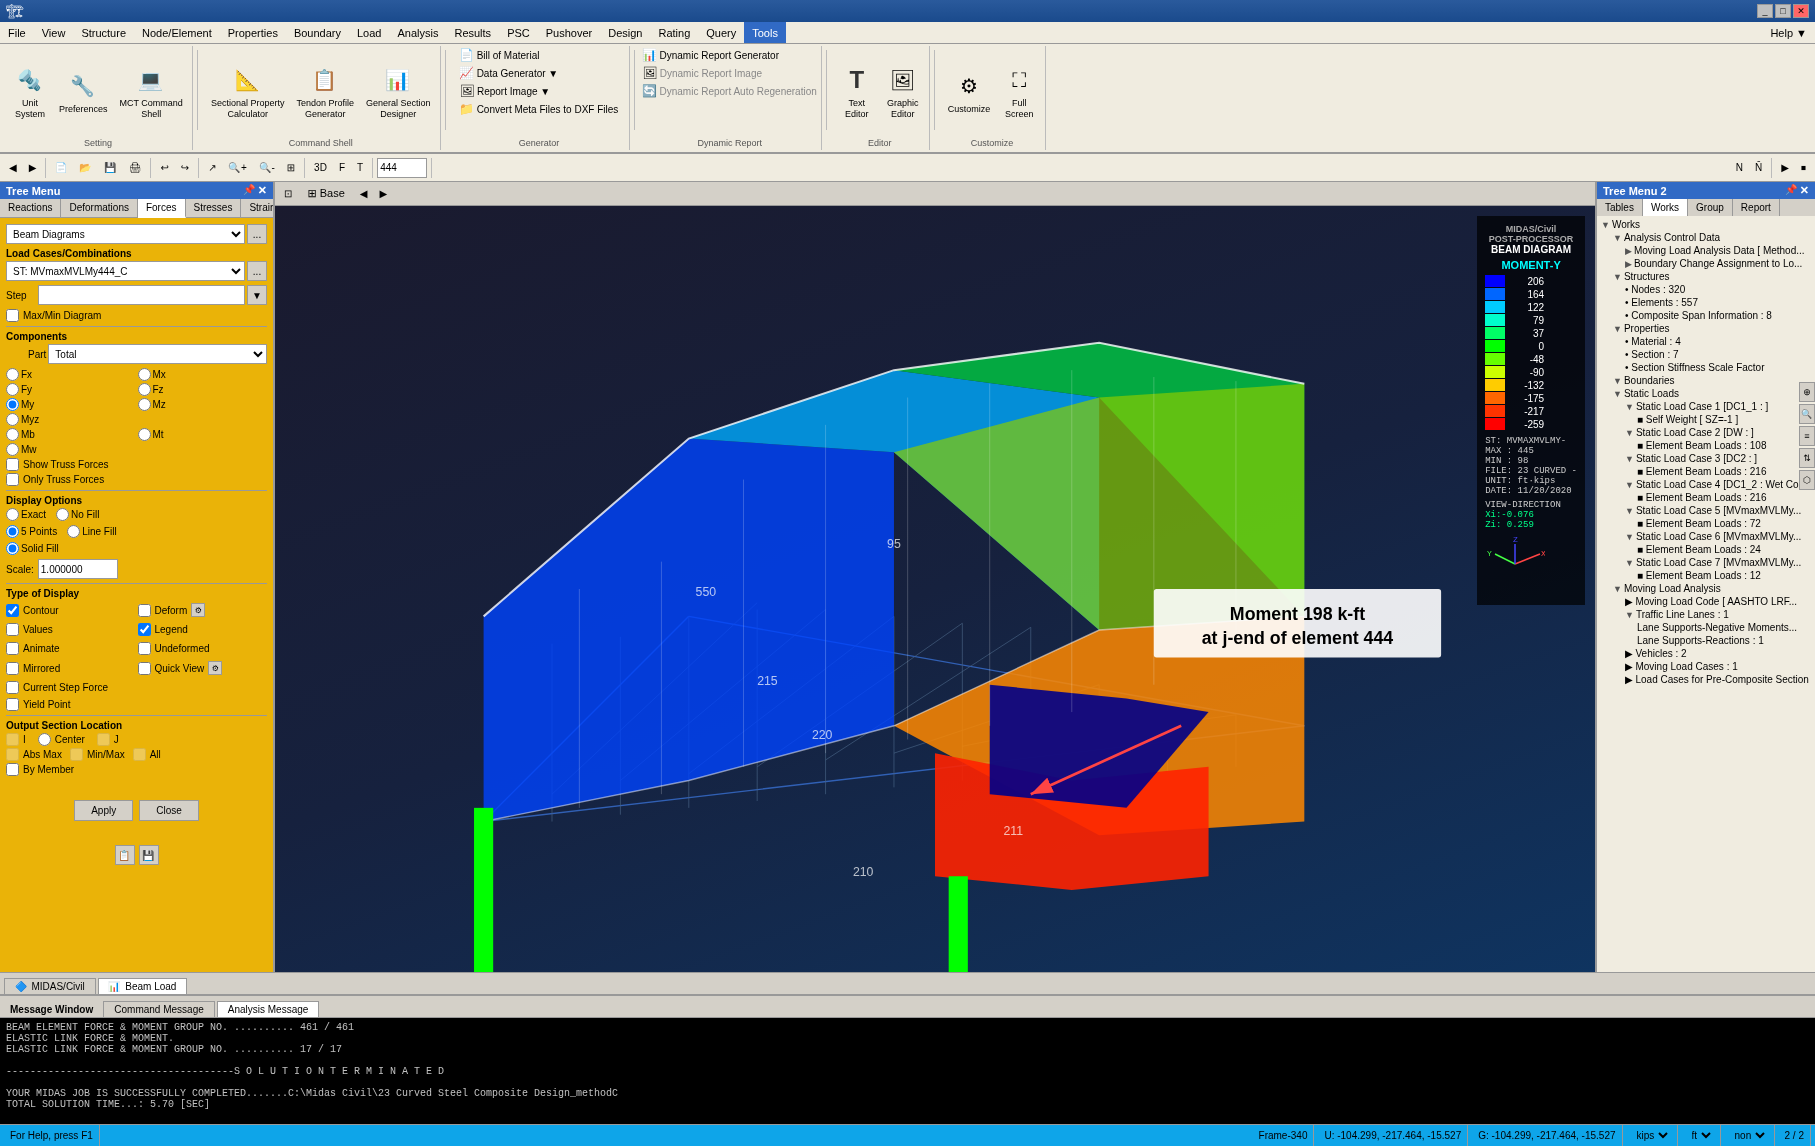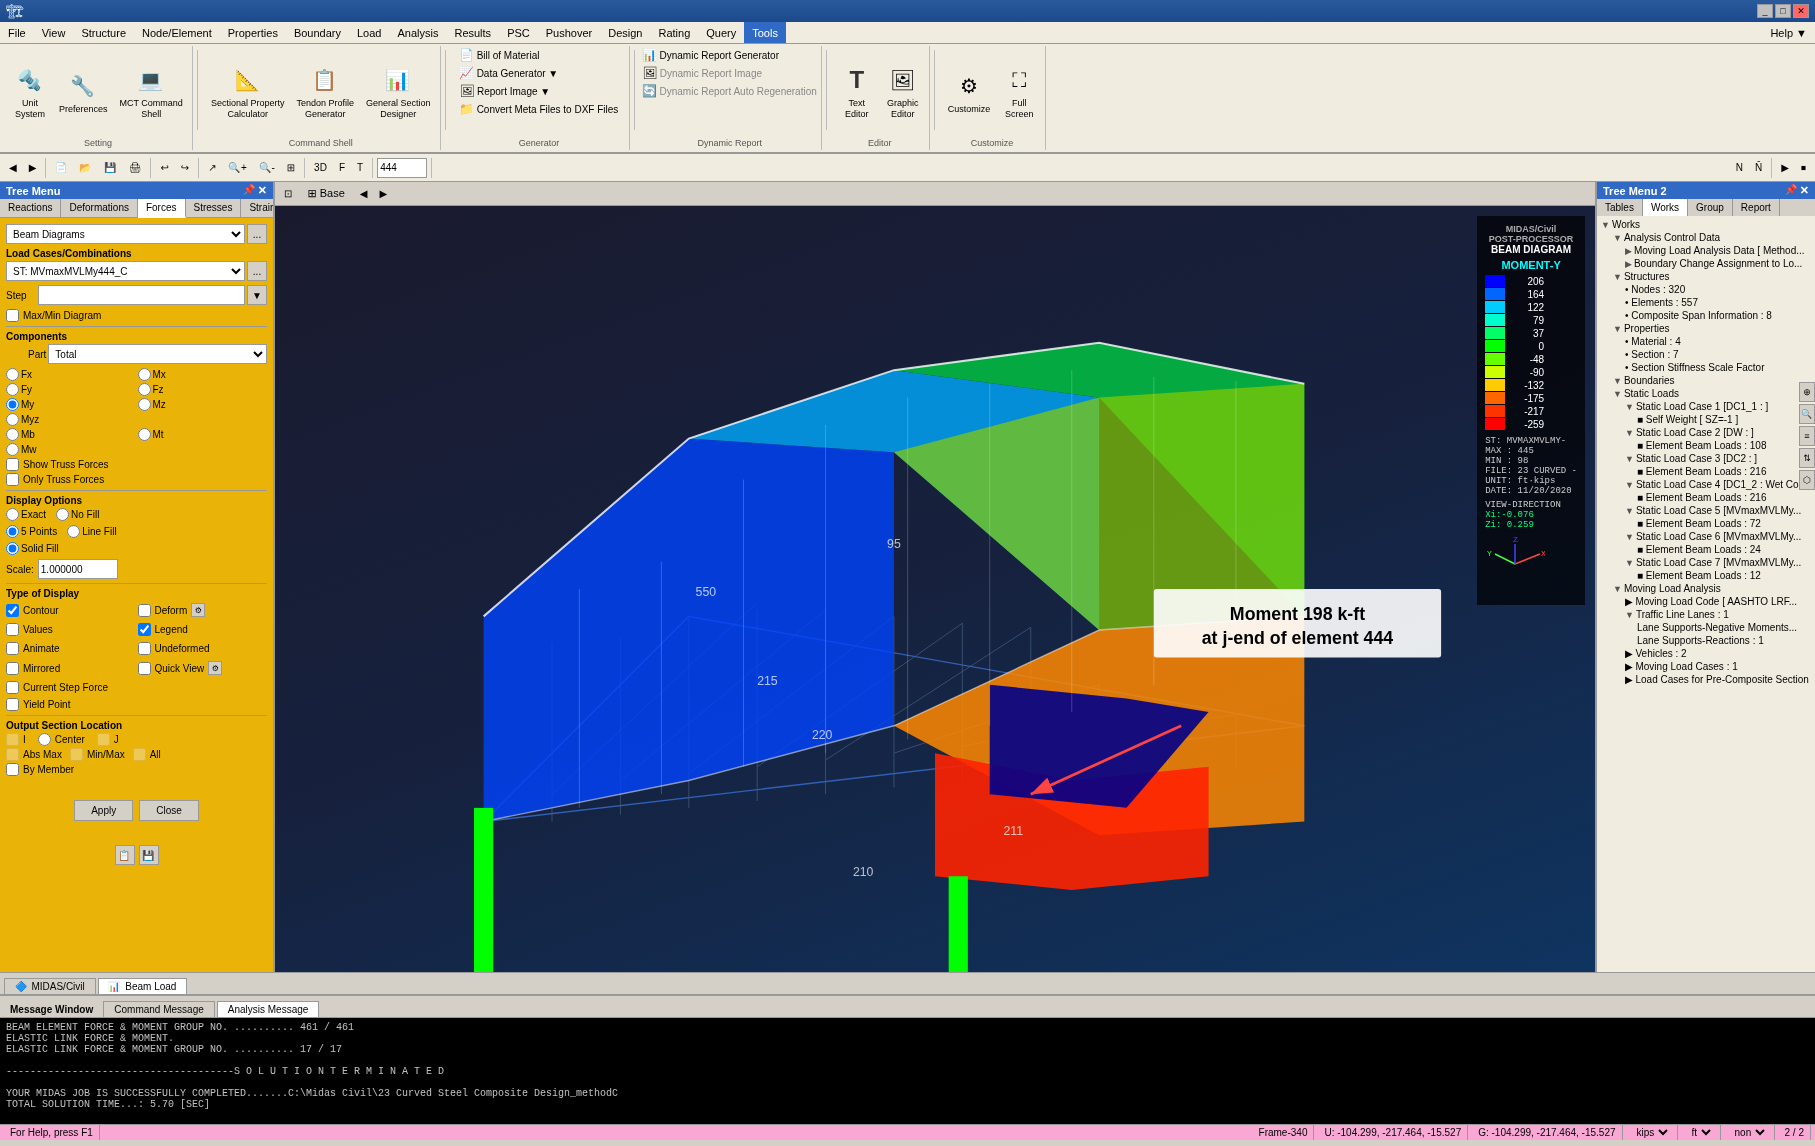--- a/index.html
+++ b/index.html
@@ -85,21 +85,21 @@
     .side-icon-btn { width: 16px; height: 20px; background: #d4d0c8; border: 1px solid #999; cursor: pointer; display: flex; align-items: center; justify-content: center; font-size: 9px; }
 
     
     #bottom-area { height: 130px; background: #1a1a1a; border-top: 2px solid #999; display: flex; flex-direction: column; }
     #bottom-tabs-bar { background: #d4d0c8; border-bottom: 1px solid #999; height: 22px; display: flex; align-items: flex-end; padding: 0 4px; }
     .bottom-tab { padding: 2px 10px; cursor: pointer; font-size: 10px; border: 1px solid #999; border-bottom: none; background: #d4d0c8; margin-right: 2px; }
     .bottom-tab.active { background: white; }
     #message-content { flex: 1; background: #000; color: #c0c0c0; font-family: 'Courier New', monospace; font-size: 10px; padding: 4px 6px; overflow-y: auto; }
 
     
-    #status-bar { background: #f9a8d4; border-top: 1px solid #999; height: 16px; display: flex; align-items: center; padding: 0 4px; font-size: 10px; gap: 4px; }
+    #status-bar { background: #0ea5e9; border-top: 1px solid #999; height: 22px; display: flex; align-items: center; padding: 0 4px; font-size: 10px; gap: 4px; }
     .status-item { border-right: 1px solid #999; padding: 0 6px; height: 100%; display: flex; align-items: center; }
 
     
     #viewport-tabs { background: #d4d0c8; border-top: 1px solid #999; height: 22px; display: flex; align-items: flex-end; padding: 0 4px; }
     .vtab { padding: 2px 10px; cursor: pointer; font-size: 10px; border: 1px solid #999; border-bottom: none; background: #d4d0c8; margin-right: 2px; display: flex; align-items: center; gap: 4px; }
     .vtab.active { background: white; }
     .vtab-icon { font-size: 10px; }
   </style>
 </head>
 <body>

